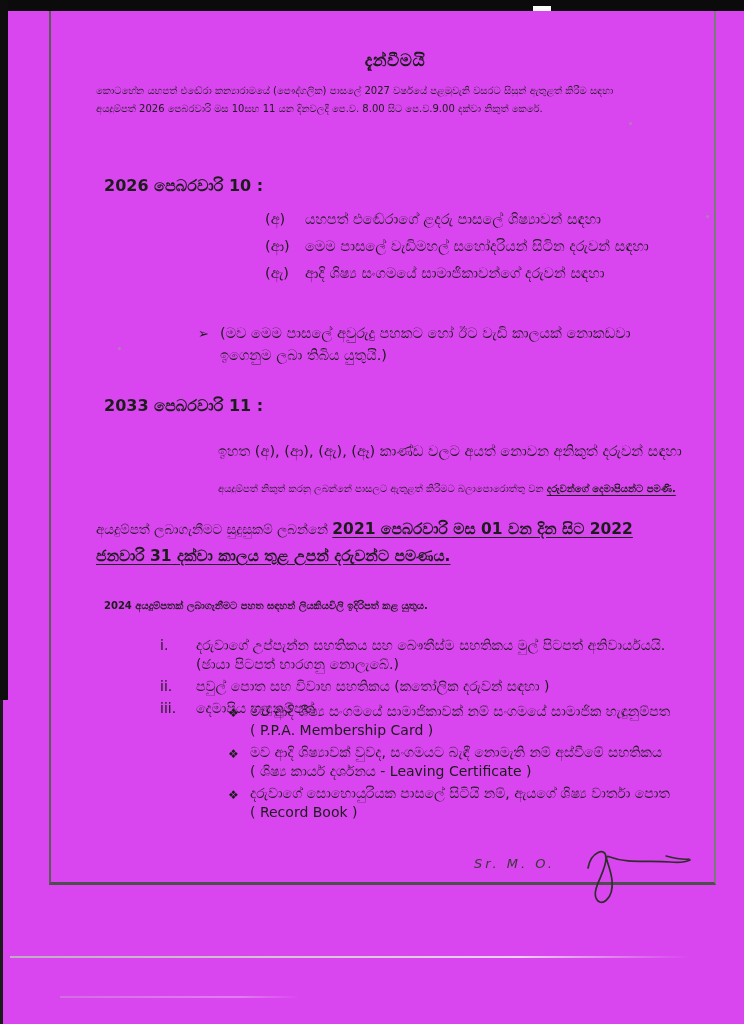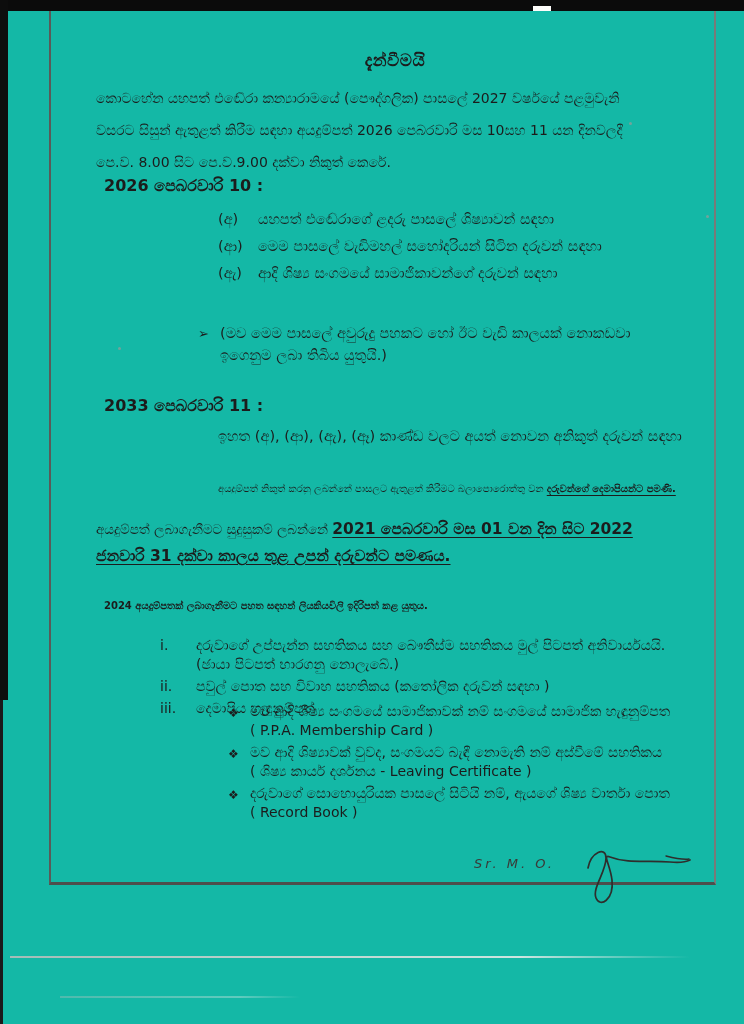--- a/index.html
+++ b/index.html
@@ -4,44 +4,44 @@
 <style>
   html,body{margin:0;padding:0;}
   body{
     width:744px;height:1024px;
     background:#e9e9e7;
     font-family:"DejaVu Sans", sans-serif;
     color:#1c1c1c;
   }
   .page{
     position:relative;width:744px;height:1024px;
-    background:#14b8a6;overflow:hidden;
+    background:#d946ef;overflow:hidden;
   }
   
   .edge-top{position:absolute;top:0;left:0;width:744px;height:11px;background:#0b0b0b;}
   .edge-top-notch{position:absolute;top:6px;left:533px;width:18px;height:5px;background:#fcfcfa;}
   .edge-left-upper{position:absolute;top:0;left:0;width:8px;height:700px;background:#0d0d0d;}
   .edge-left-lower{position:absolute;top:700px;left:0;width:3px;height:324px;background:#1a1a1a;}
   .streak{position:absolute;height:2px;background:linear-gradient(90deg,#bdbdba,#dcdcd8 45%,#ededea 75%,rgba(255,255,255,0));opacity:.85;}
   .speck{position:absolute;width:3px;height:3px;background:#9a9a97;border-radius:50%;opacity:.7;}
 
   
   .frame{
     position:absolute;left:49px;top:11px;width:663px;height:871px;
     border-left:2px solid #5a5a58;
     border-right:2px solid #7a7a78;
     border-bottom:3px solid #4e4e4c;
     background:transparent;
   }
 
   .blk{position:absolute;}
   .doc-title{font-size:17px;font-weight:bold;letter-spacing:.5px;}
-  .para{font-size:14px;line-height:32px;}
+  .para{font-size:10px;line-height:18px;}
   .section-h{font-size:16px;font-weight:bold;}
-  .cat-list{font-size:14.5px;line-height:18px;}
+  .cat-list{font-size:14.5px;line-height:18px;margin-left:47px;}
   .cat-item{margin:0 0 9px 0;white-space:nowrap;}
   .cat-label{display:inline-block;min-width:32px;margin-right:8px;}
   .note-row{display:flex;font-size:14.5px;line-height:22px;}
   .note-marker{width:22px;flex:none;font-size:13px;padding-top:1px;}
   .u-bold{font-weight:bold;text-decoration:underline;text-underline-offset:3px;}
   .eligibility{font-size:13.5px;line-height:27px;}
   .eligibility .u-bold{font-size:15.5px;}
   .docs-h{font-size:10px;font-weight:bold;}
   .roman-list{font-size:14px;line-height:19px;}
   .roman-item{display:flex;margin:0 0 3px 0;}
@@ -88,21 +88,21 @@
     </p>
   </div>
 
   <div class="blk note-row" style="left:198px;top:322px;width:478px;">
     <span class="note-marker">➢</span>
     <span>(මව මෙම පාසලේ අවුරුදු පහකට හෝ ඊට වැඩි කාලයක් නොකඩවා ඉගෙනුම ලබා තිබිය යුතුයි.)</span>
   </div>
 
   <div class="blk section-h" style="left:104px;top:396px;">2033 පෙබරවාරි 11 :</div>
 
-  <div class="blk" style="left:218px;top:425px;width:480px;font-size:14.5px;line-height:22px;">ඉහත (අ), (ආ), (ඇ), (ඈ) කාණ්ඩ වලට අයත් නොවන අනිකුත් දරුවන් සඳහා</div>
+  <div class="blk" style="left:218px;top:440px;width:480px;font-size:14.5px;line-height:22px;">ඉහත (අ), (ආ), (ඇ), (ඈ) කාණ්ඩ වලට අයත් නොවන අනිකුත් දරුවන් සඳහා</div>
 
   <div class="blk" style="left:218px;top:477px;width:458px;font-size:10px;line-height:23px;">
     <span>අයදුම්පත් නිකුත් කරනු ලබන්නේ පාසලට ඇතුළත් කිරීමට බලාපොරොත්තු වන </span><span class="u-bold">දරුවන්ගේ දෙමාපියන්ට පමණි.</span>
   </div>
 
   <div class="blk eligibility" style="left:96px;top:516px;width:572px;">
     <span>අයදුම්පත් ලබාගැනීමට සුදුසුකම් ලබන්නේ </span><span class="u-bold">2021 පෙබරවාරි මස 01 වන දින සිට 2022 ජනවාරි 31 දක්වා කාලය තුළ උපන් දරුවන්ට පමණය.</span>
   </div>
 
   <div class="blk docs-h" style="left:104px;top:600px;width:590px;">2024 අයදුම්පතක් ලබාගැනීමට පහත සඳහන් ලියකියවිලි ඉදිරිපත් කළ යුතුය.</div>

